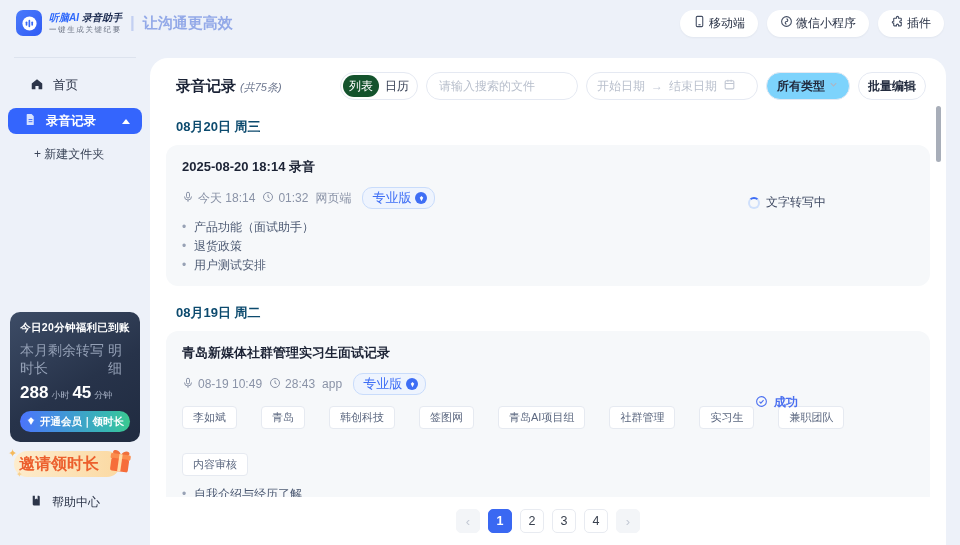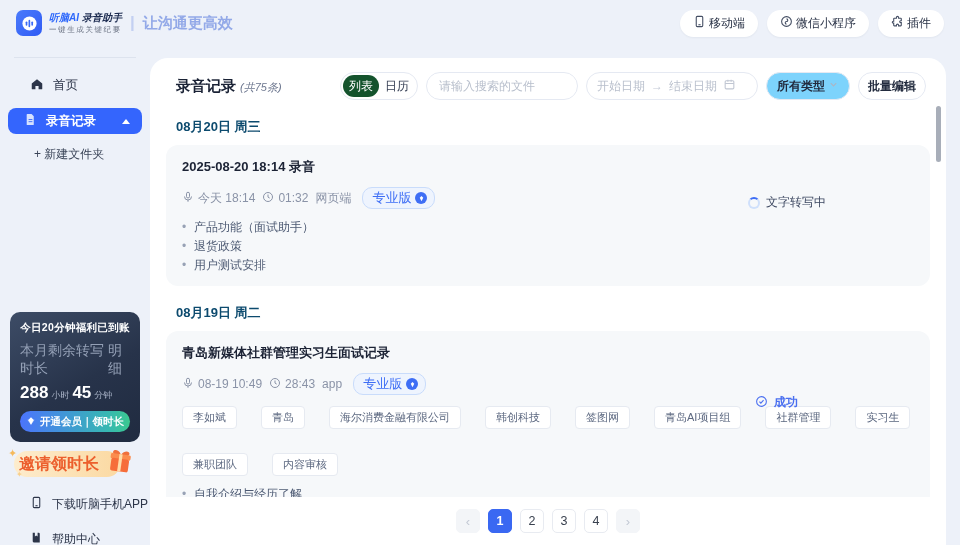--- a/index.html
+++ b/index.html
@@ -201,27 +201,20 @@
         <svg width="32" height="32" viewBox="0 0 24 24">
             <path d="M12 8c-2.2-4-6.2-3.4-6.2-1.4S9 9.4 12 8z" fill="#f0703c"></path>
             <path d="M12 8c2.2-4 6.2-3.4 6.2-1.4S15 9.4 12 8z" fill="#f0703c"></path>
             <rect x="4.5" y="7.6" width="15" height="4" rx="1" fill="#fb8c4e"></rect>
             <rect x="5.3" y="11" width="13.4" height="9.6" rx="1.4" fill="#f66d3a"></rect>
             <rect x="10.8" y="7.6" width="2.4" height="13" fill="#ffdca8"></rect>
           </svg>
       </span>
     </div>
 
-    <div class="side-link sl1">
-      <span><svg width="13" height="13" viewBox="0 0 24 24" fill="none" stroke="currentColor" stroke-width="2">
-            <rect x="6" y="2.5" width="12" height="19" rx="2"></rect>
-            <path d="M10 18h4"></path>
-          </svg></span>
-      <span>下载听脑手机APP</span>
-    </div>
     <div class="side-link sl2">
       <span><svg width="13" height="13" viewBox="0 0 24 24" fill="currentColor">
             <path d="M5 3h11a2 2 0 0 1 2 2v16H7a2 2 0 0 1-2-2zM9 3v7l2.5-1.6L14 10V3z" fill-rule="evenodd"></path>
           </svg></span>
       <span>帮助中心</span>
     </div>
 
   </div>
 
   <div class="main">
@@ -326,21 +319,20 @@
             <span class="badge-gem">
                 <svg width="7" height="7" viewBox="0 0 24 24" fill="#fff">
                   <path d="M12 3l6 6-6 12L6 9z"></path>
                 </svg>
               </span>
           </span>
         </div>
         <div class="tags-row">
           <span class="tag">李如斌</span>
           <span class="tag">青岛</span>
-          <span class="tag">海尔消费金融有限公司</span>
           <span class="tag">韩创科技</span>
           <span class="tag">签图网</span>
           <span class="tag">青岛AI项目组</span>
           <span class="tag">社群管理</span>
           <span class="tag">实习生</span>
           <span class="tag">兼职团队</span>
           <span class="tag">内容审核</span>
         </div>
         <div class="status status-success">
           <span><svg width="13" height="13" viewBox="0 0 24 24" fill="none" stroke="currentColor" stroke-width="2">

